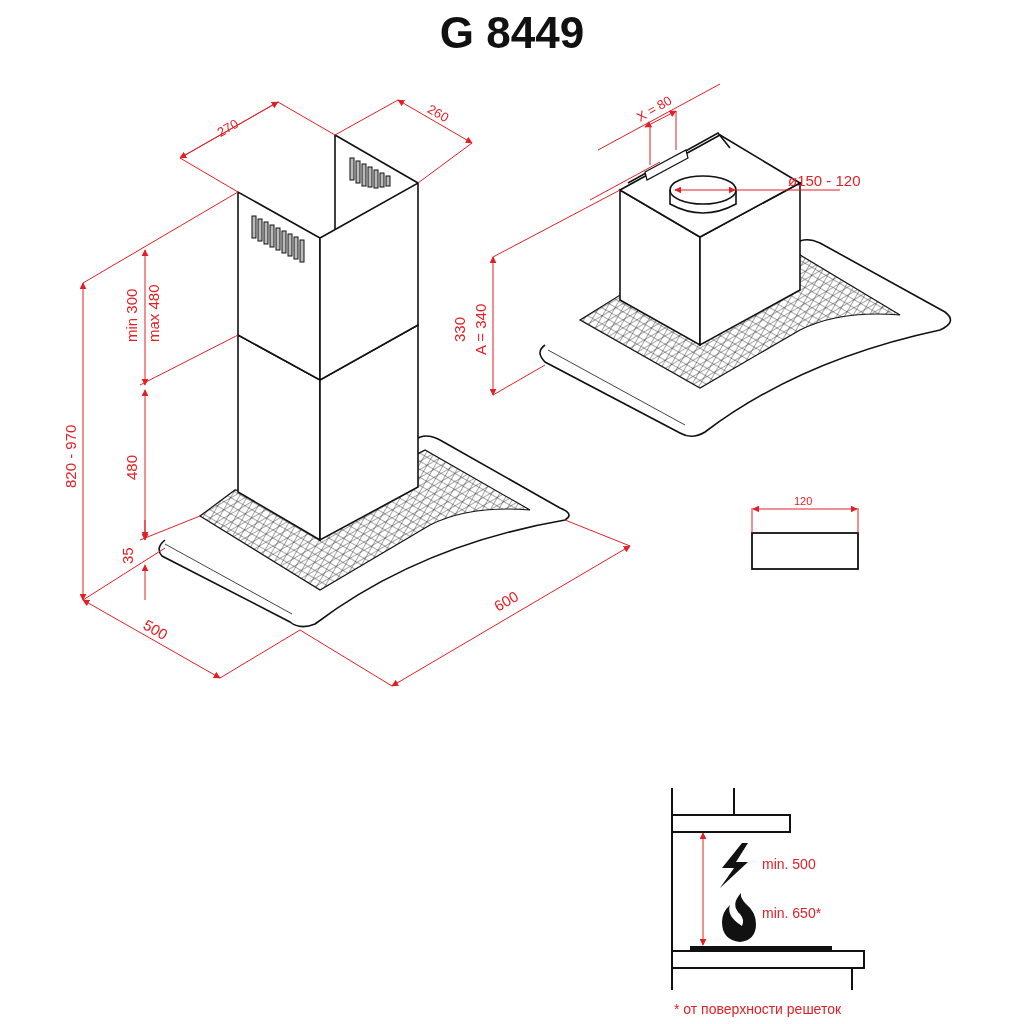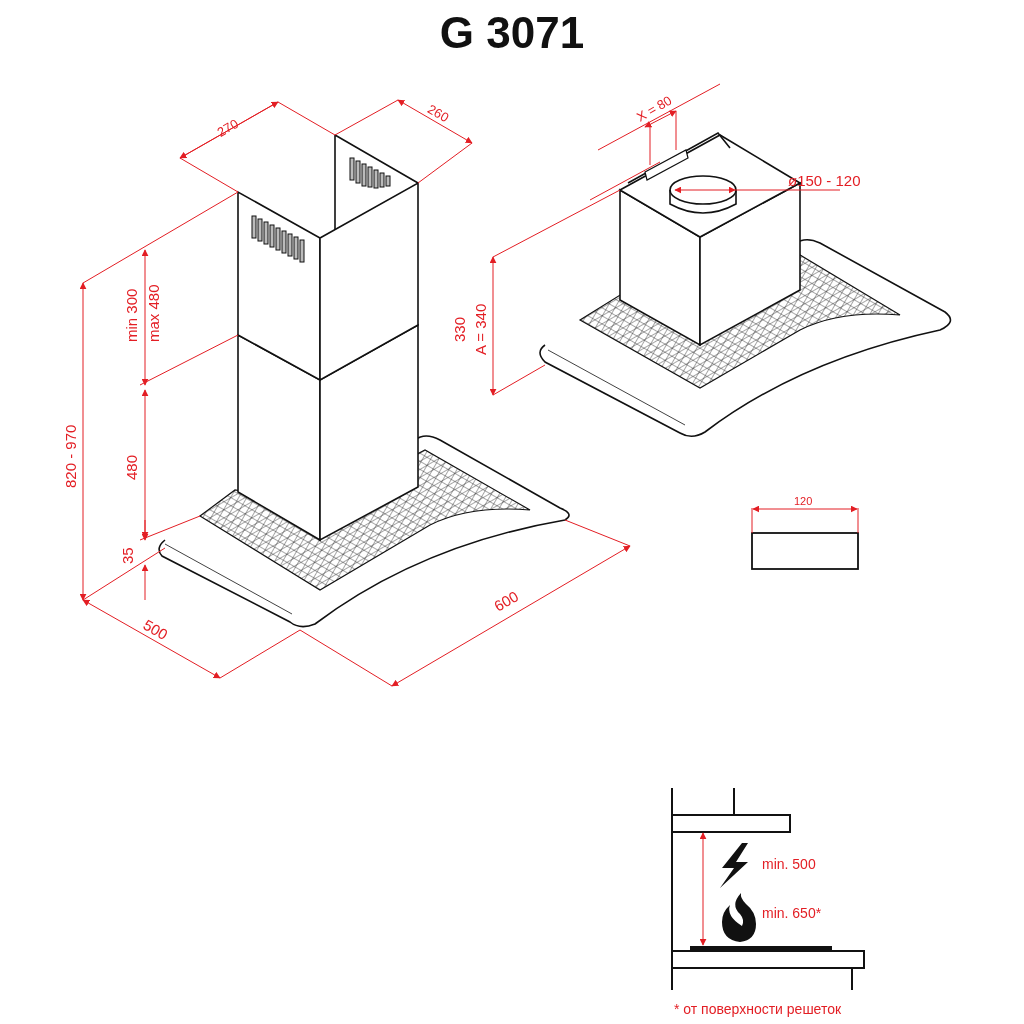--- a/index.html
+++ b/index.html
@@ -6,21 +6,21 @@
   body { width: 1024px; height: 1024px; position: relative; overflow: hidden; font-family: "Liberation Sans", sans-serif; }
   .title { position: absolute; top: 8px; left: 0; width: 1024px; text-align: center; font-weight: bold; font-size: 44px; color: #111111; font-family: "Liberation Sans", sans-serif; }
   svg { position: absolute; left: 0; top: 0; }
   .dim { fill: #e31e24; font-family: "Liberation Sans", sans-serif; font-size: 13px; }
   .dim-l { fill: #e31e24; font-family: "Liberation Sans", sans-serif; font-size: 15px; }
   .note { fill: #e31e24; font-family: "Liberation Sans", sans-serif; font-size: 14px; }
 </style>
 </head>
 <body>
 
-<div class="title">G 3071</div>
+<div class="title">G 8449</div>
 
 <svg width="1024" height="1024" viewBox="0 0 1024 1024">
   <defs>
     <pattern id="mesh" width="7" height="7" patternUnits="userSpaceOnUse" patternTransform="rotate(30)">
       <path d="M0 0 L7 0 M0 0 L0 7" stroke="#222" stroke-width="0.8" fill="none"></path>
     </pattern>
     <pattern id="mesh2" width="7" height="7" patternUnits="userSpaceOnUse" patternTransform="rotate(-30)">
       <path d="M0 0 L7 0" stroke="#222" stroke-width="0.8" fill="none"></path>
     </pattern>
     <marker id="arr" viewBox="0 0 10 10" refX="9" refY="5" markerWidth="7" markerHeight="7" orient="auto-start-reverse">

